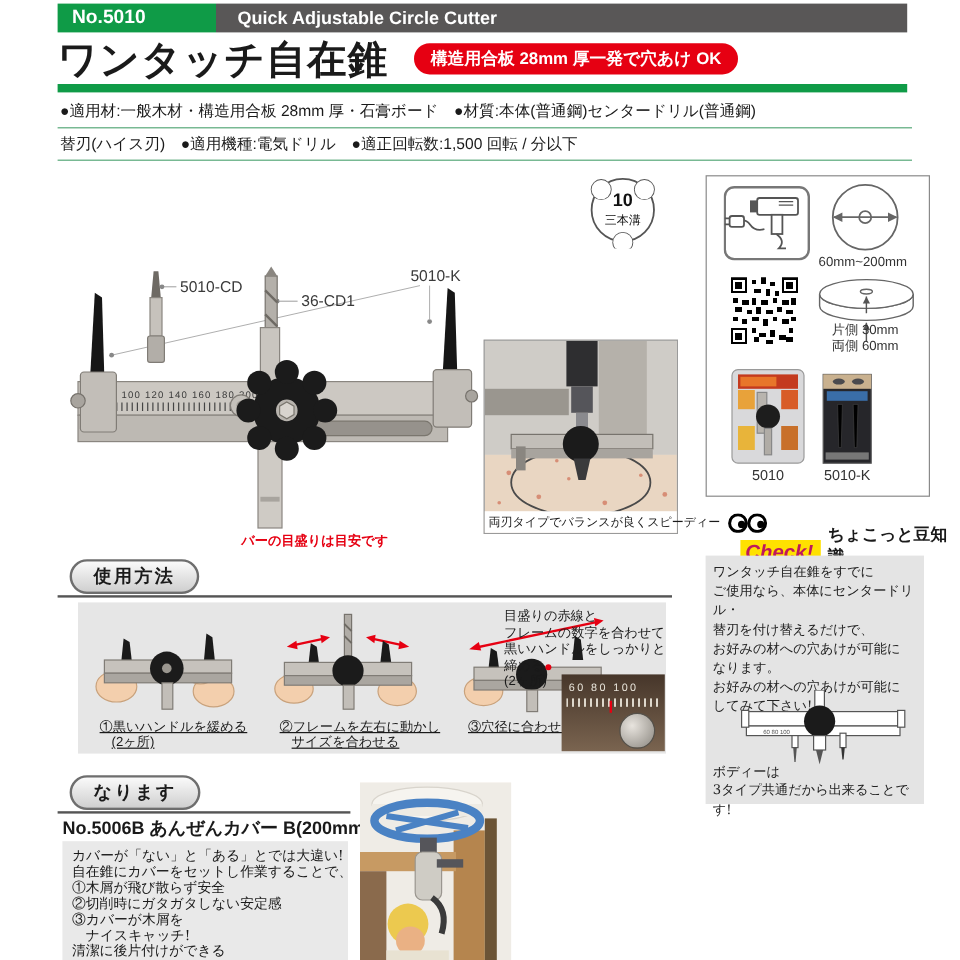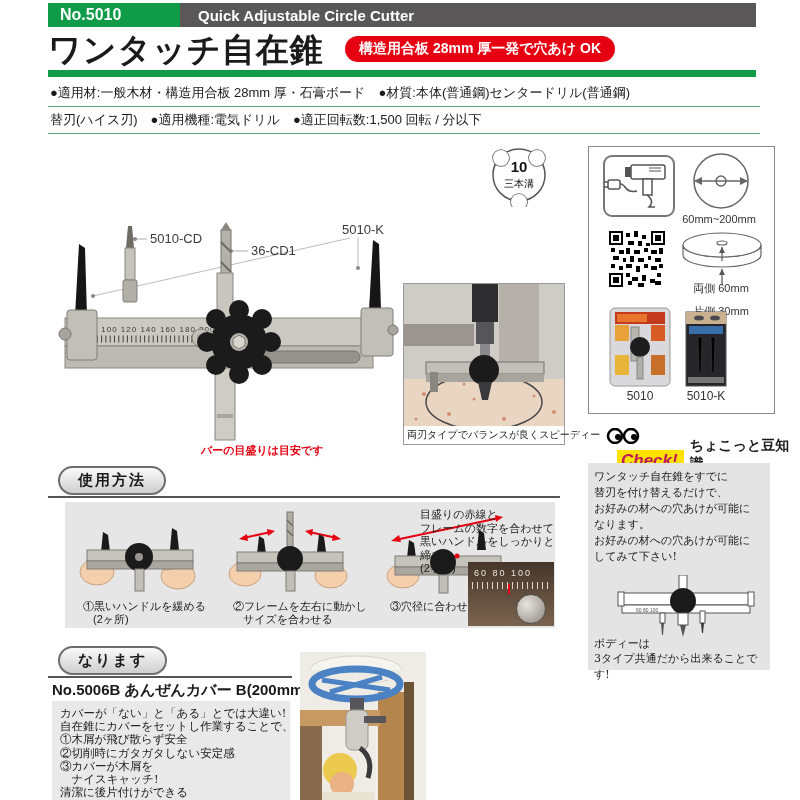--- a/index.html
+++ b/index.html
@@ -35,21 +35,21 @@
   .check-line{font-size:11px;line-height:16px;color:#222;font-family:"DejaVu Serif",serif;}
   .check-logo{background:#ffe100;color:#be185d;font-weight:900;font-style:italic;
               font-size:17px;padding:1px 6px 2px 4px;letter-spacing:0;margin-left:29px;}
   .check-head{font-size:14px;font-weight:bold;margin-left:6px;font-family:"DejaVu Serif",serif;}
   
   .pill{background:linear-gradient(#fafafa,#cfcfcf);border:2px solid #6e6e6e;border-radius:15px;
         font-size:15px;font-weight:bold;padding:3px 18px;letter-spacing:2px;}
   .rule{height:2px;background:#555;}
   
   .usage-panel{top:502px;left:65px;width:490px;height:126px;background:#e6e6e6;}
-  .step-cap{font-size:11px;line-height:13px;white-space:nowrap;}
+  .step-cap{font-size:11px;line-height:13px;white-space:nowrap;text-decoration:underline;}
   .tip-line{font-size:11px;line-height:13.5px;white-space:nowrap;}
   
   .rel-title{font-size:15px;font-weight:bold;white-space:nowrap;}
   .rel-box{background:#e9e9e9;width:238px;padding:6px 8px;box-sizing:border-box;}
   .rel-line{font-family:"DejaVu Serif",serif;font-size:11.5px;line-height:13.2px;white-space:nowrap;}
   
   .photo-bot{top:652px;left:300px;width:126px;height:148px;overflow:hidden;background:#f3f1ec;}
   svg text{font-family:"Liberation Sans",sans-serif;}
 </style>
 </head>
@@ -158,21 +158,21 @@
 
     <svg class="abs" style="top:70px;left:88px;" width="90" height="78" viewBox="0 0 90 78">
       <path d="M6 28 a39 12 0 0 0 78 0 v10 a39 12 0 0 1 -78 0 z" fill="#fff" stroke="#666" stroke-width="1.2"></path>
       <ellipse cx="45" cy="28" rx="39" ry="12" fill="#fff" stroke="#666" stroke-width="1.2"></ellipse>
       <ellipse cx="45" cy="26" rx="5" ry="2" fill="#fff" stroke="#666" stroke-width="1.2"></ellipse>
       <line x1="45" y1="30" x2="45" y2="44" stroke="#555" stroke-width="1.2"></line>
       <polygon points="45,30 42,36 48,36" fill="#555"></polygon>
       <line x1="45" y1="52" x2="45" y2="68" stroke="#555" stroke-width="1.2"></line>
       <polygon points="45,52 42,58 48,58" fill="#555"></polygon>
     </svg>
-    <div class="abs ib-label" style="top:120px;left:84px;width:96px;margin-top:37px;">片側 30mm</div>
+    <div class="abs ib-label" style="top:120px;left:84px;width:96px;">片側 30mm</div>
     <div class="abs ib-label" style="top:134px;left:84px;width:96px;">両側 60mm</div>
 
     <svg class="abs" style="top:160px;left:20px;" width="62" height="80" viewBox="0 0 62 80">
       <rect x="1" y="1" width="60" height="78" rx="5" fill="#d9d9db" stroke="#9a9a9a"></rect>
       <rect x="6" y="5" width="50" height="12" fill="#c43a1e"></rect>
       <rect x="8" y="7" width="30" height="8" fill="#e8762a"></rect>
       <rect x="6" y="18" width="14" height="16" fill="#e8a23a"></rect>
       <rect x="42" y="18" width="14" height="16" fill="#d85c28"></rect>
       <rect x="6" y="48" width="14" height="20" fill="#e8b43a"></rect>
       <rect x="42" y="48" width="14" height="20" fill="#c8702a"></rect>
@@ -296,20 +296,21 @@
   </div>
   <svg class="abs" style="top:428px;left:606px;" width="34" height="16" viewBox="0 0 34 16">
     <ellipse cx="9" cy="8" rx="7" ry="7" fill="#fff" stroke="#000" stroke-width="2.5"></ellipse>
     <ellipse cx="25" cy="8" rx="7" ry="7" fill="#fff" stroke="#000" stroke-width="2.5"></ellipse>
     <circle cx="12" cy="9" r="3" fill="#000"></circle>
       <circle cx="28" cy="9" r="3" fill="#000"></circle>
   </svg>
   <div class="abs checkbox-bg">
     <div style="padding:6px 4px 0 6px;">
       <div class="check-line">ワンタッチ自在錐をすでに</div>
+      <div class="check-line">ご使用なら、本体にセンタードリル・</div>
       <div class="check-line">替刃を付け替えるだけで、</div>
       <div class="check-line">お好みの材への穴あけが可能に</div>
       <div class="check-line">なります。</div>
       <div class="check-line">お好みの材への穴あけが可能に</div>
       <div class="check-line">してみて下さい!</div>
     </div>
     <svg class="abs" style="top:112px;left:28px;" width="140" height="62" viewBox="0 0 140 62">
       <rect x="63" y="0" width="8" height="18" fill="#fff" stroke="#555"></rect>
       <rect x="6" y="18" width="128" height="12" fill="#fff" stroke="#555"></rect>
       <rect x="6" y="30" width="128" height="8" fill="#fff" stroke="#555"></rect>

